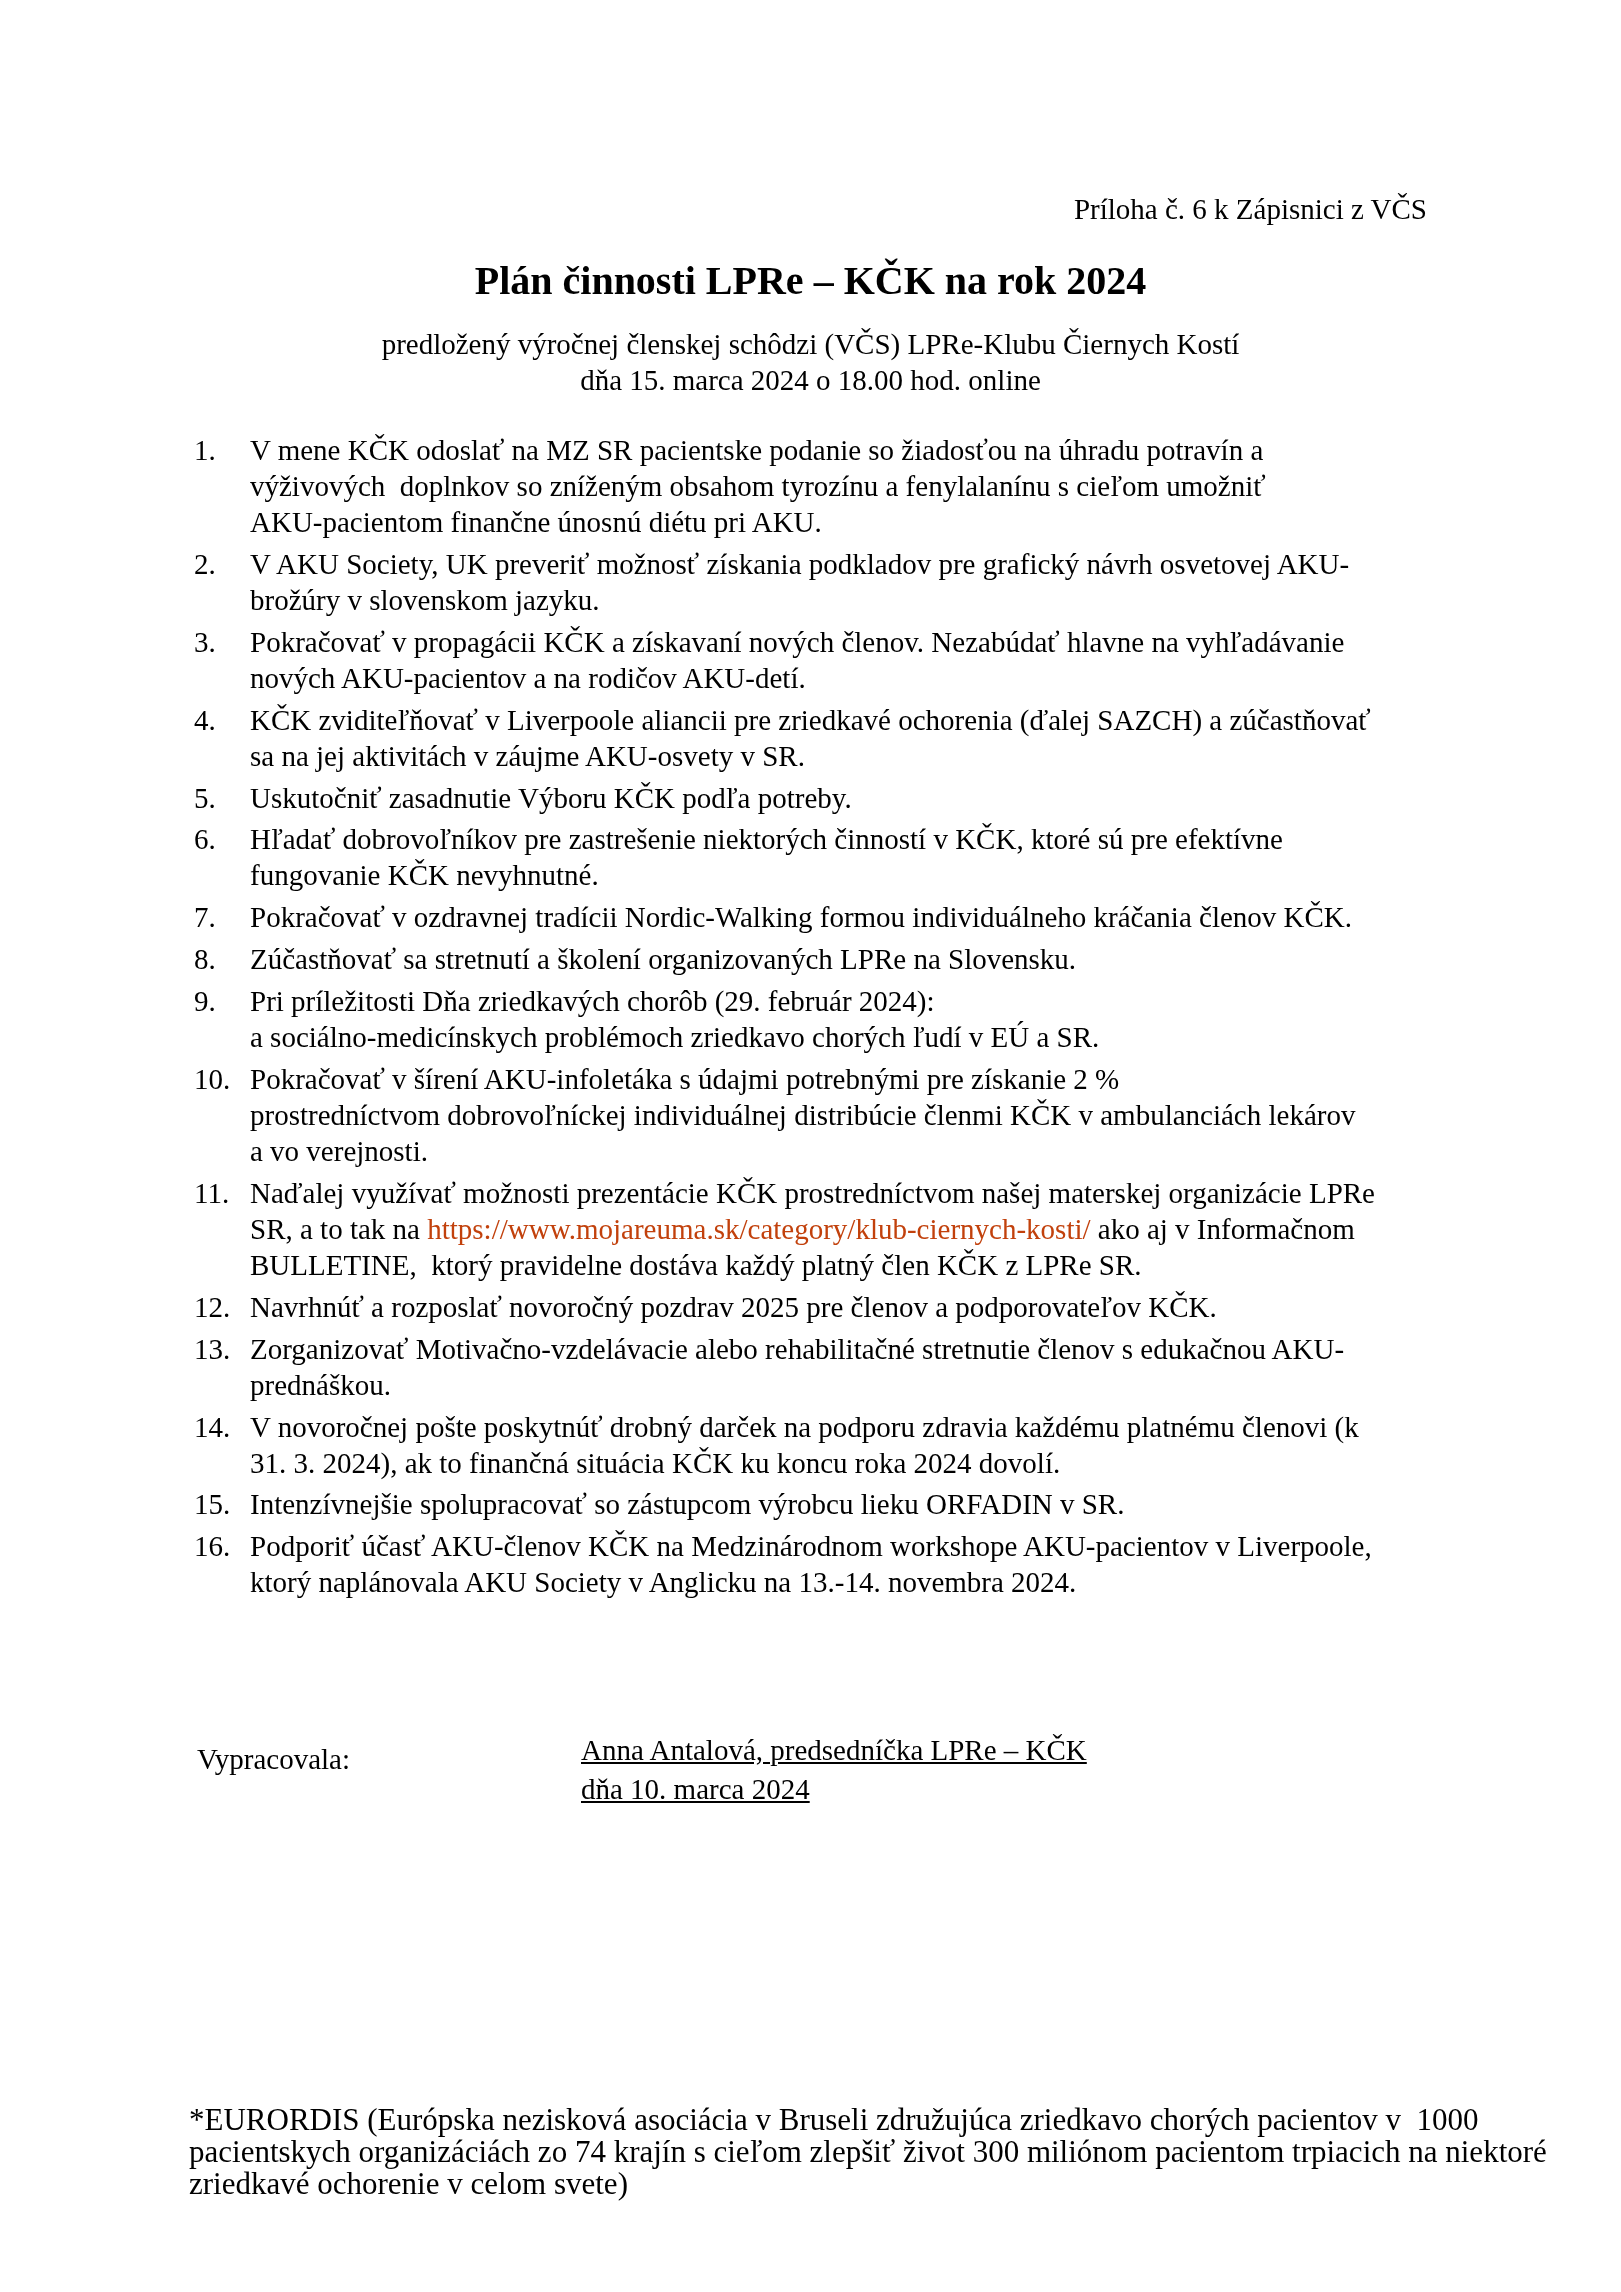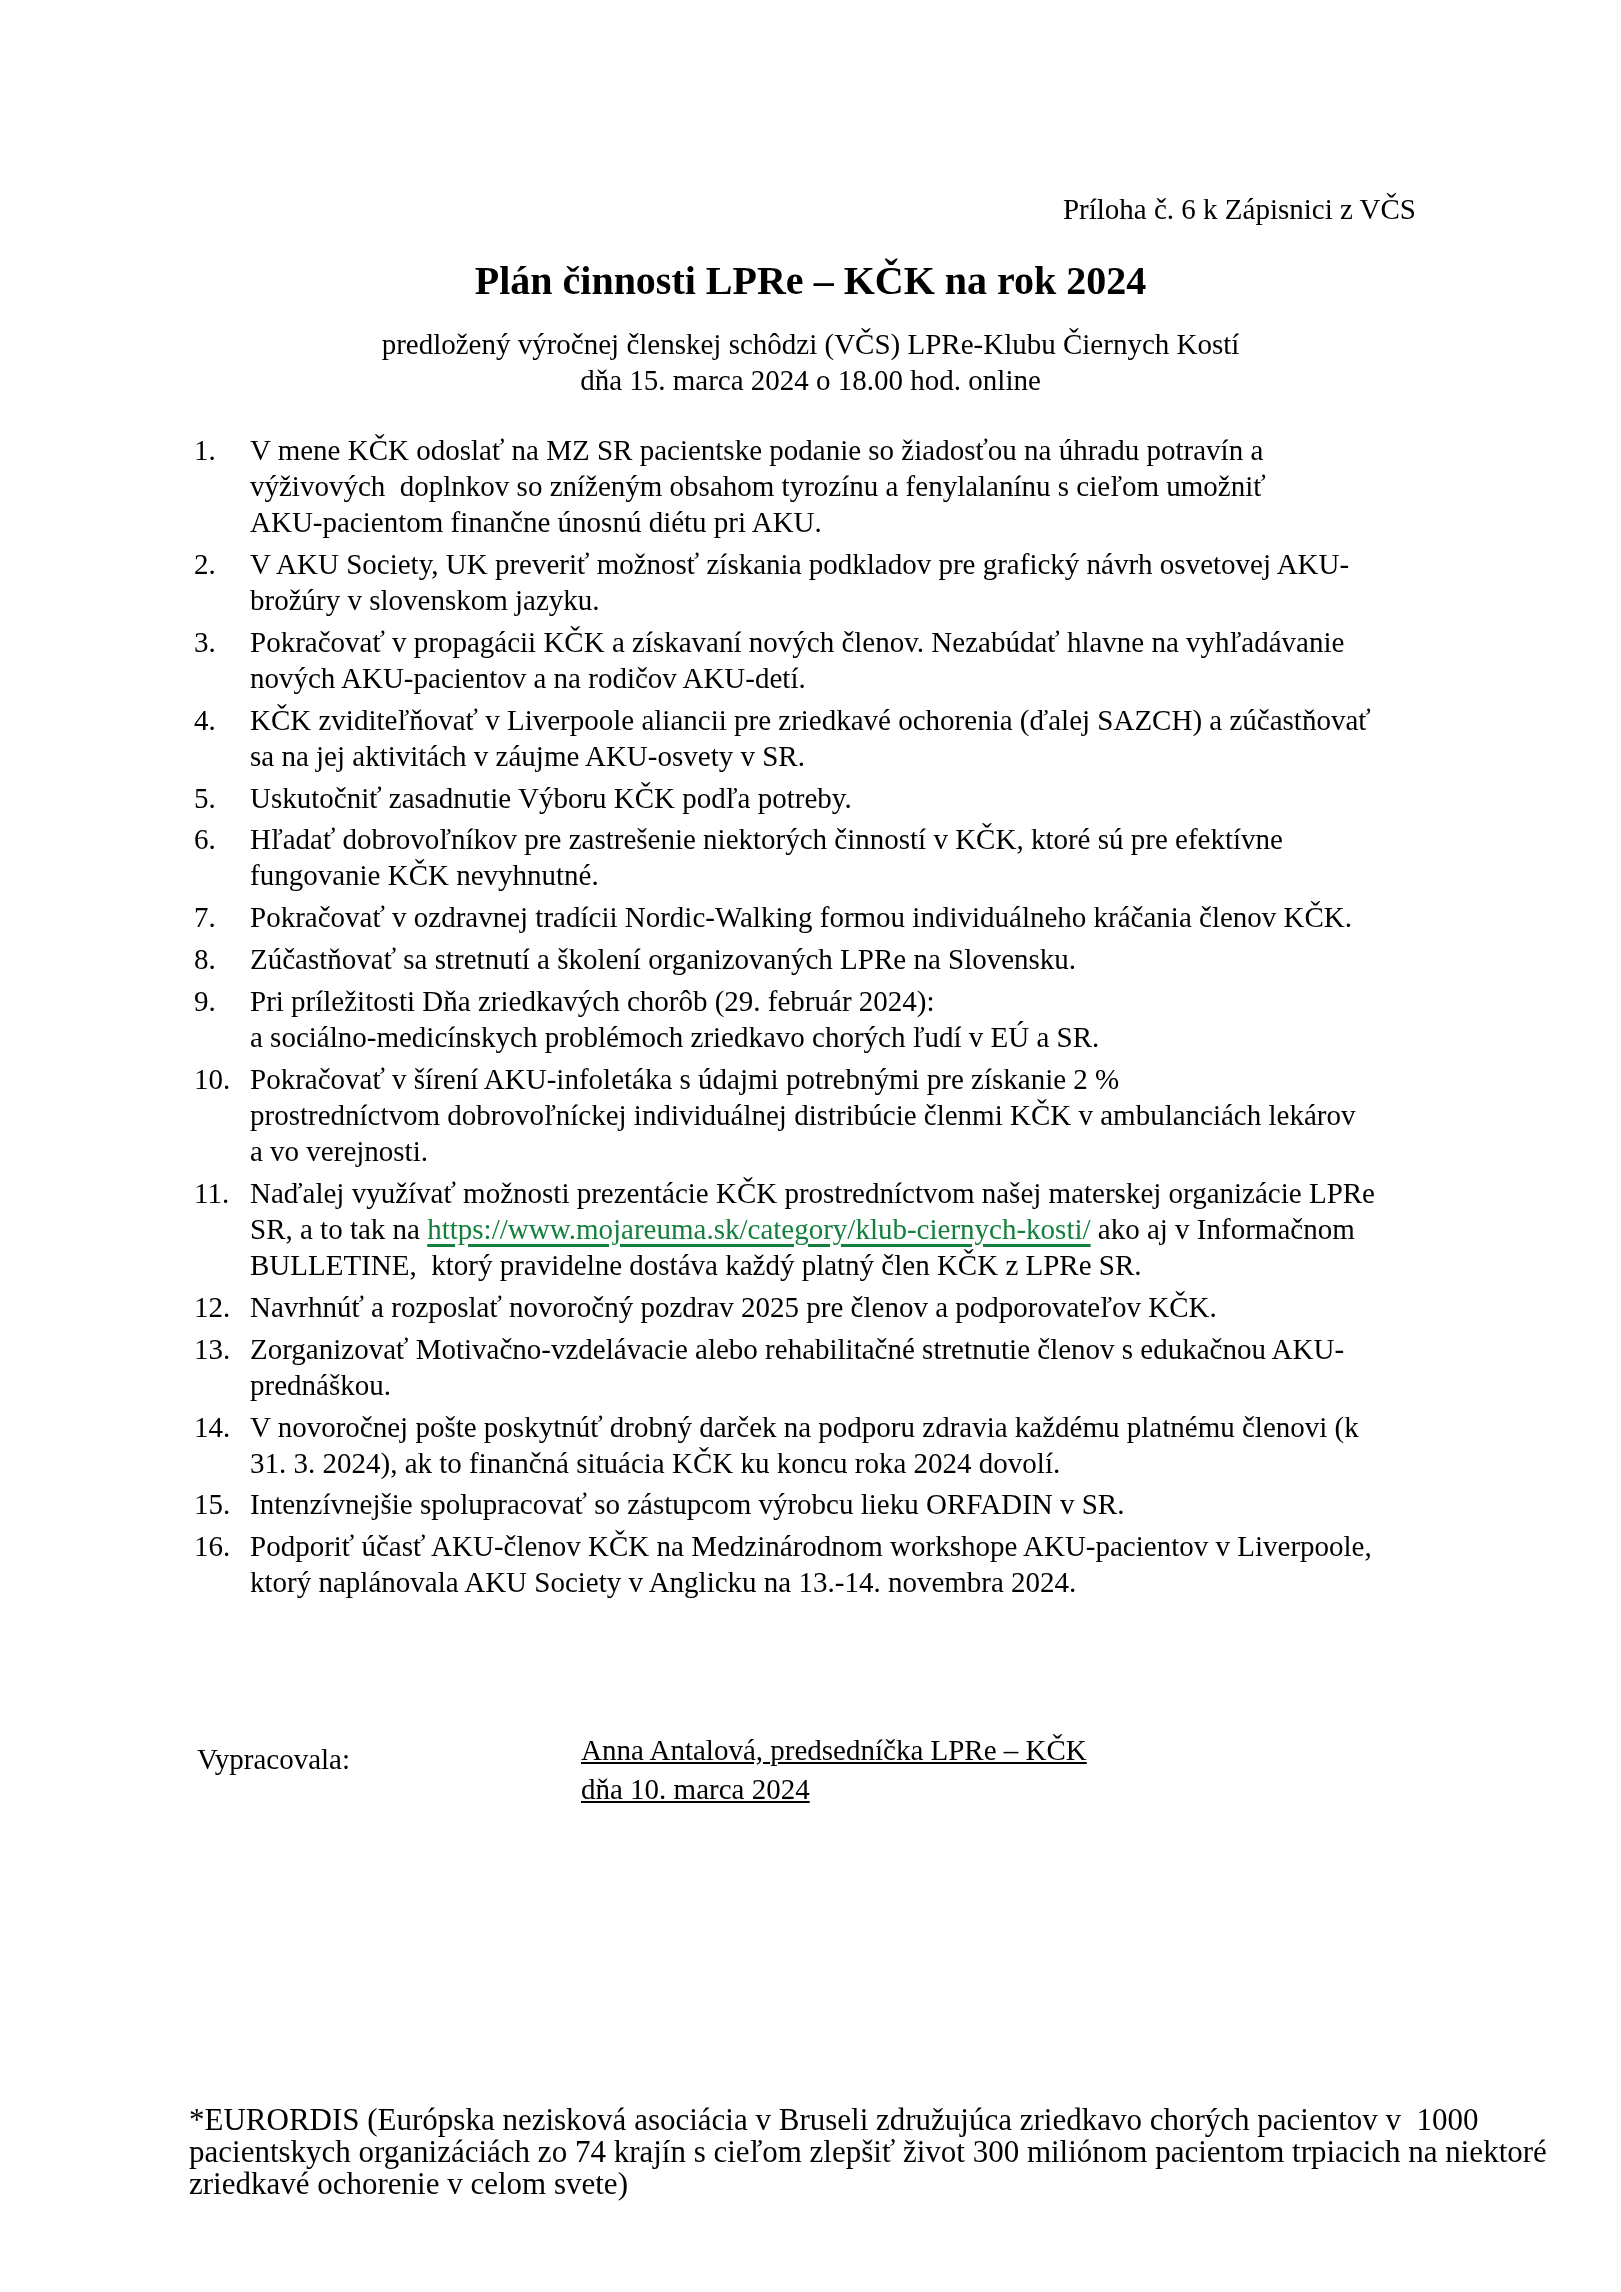--- a/index.html
+++ b/index.html
@@ -13,21 +13,21 @@
     height: 2293px;
     background: #ffffff;
     color: #000000;
     font-family: "Liberation Serif", "DejaVu Serif", serif;
     font-size: 29px;
     overflow: hidden;
   }
   .header-note {
     position: absolute;
     top: 193px;
-    right: 205px;
+    right: 194px;
     white-space: pre;
   }
   .doc-title {
     position: absolute;
     top: 257px;
     left: 0;
     width: 100%;
     text-align: center;
     font-size: 40px;
     font-weight: bold;
@@ -58,24 +58,23 @@
     padding: 0;
   }
   .plan-item .num {
     position: absolute;
     left: -56px;
     top: 0;
     white-space: pre;
   }
   .line { white-space: pre; }
   .doc-link {
-    text-decoration: underline;
     text-decoration-thickness: 2.9px;
     text-underline-offset: 4.9px;
-    color: #15803d;
+    color: #c2410c;
   }
   .signature {
     position: absolute;
     top: 1719px;
     left: 197px;
     line-height: 39px;
   }
   .sig-label {
     position: absolute;
     left: 0;

